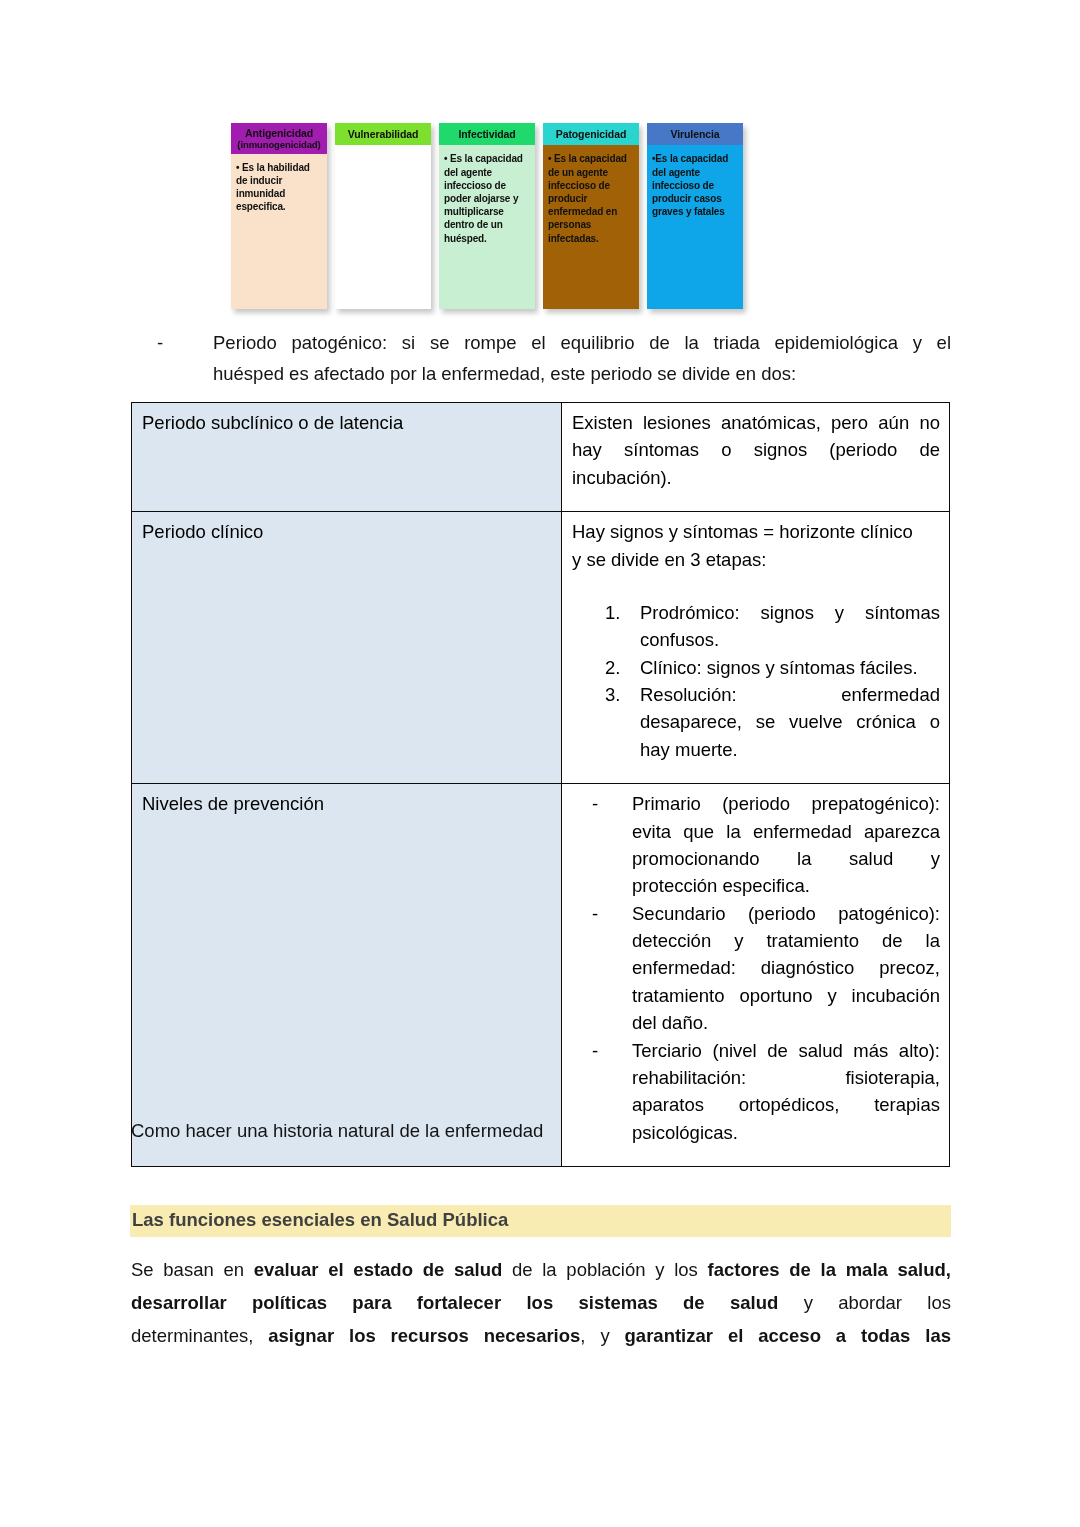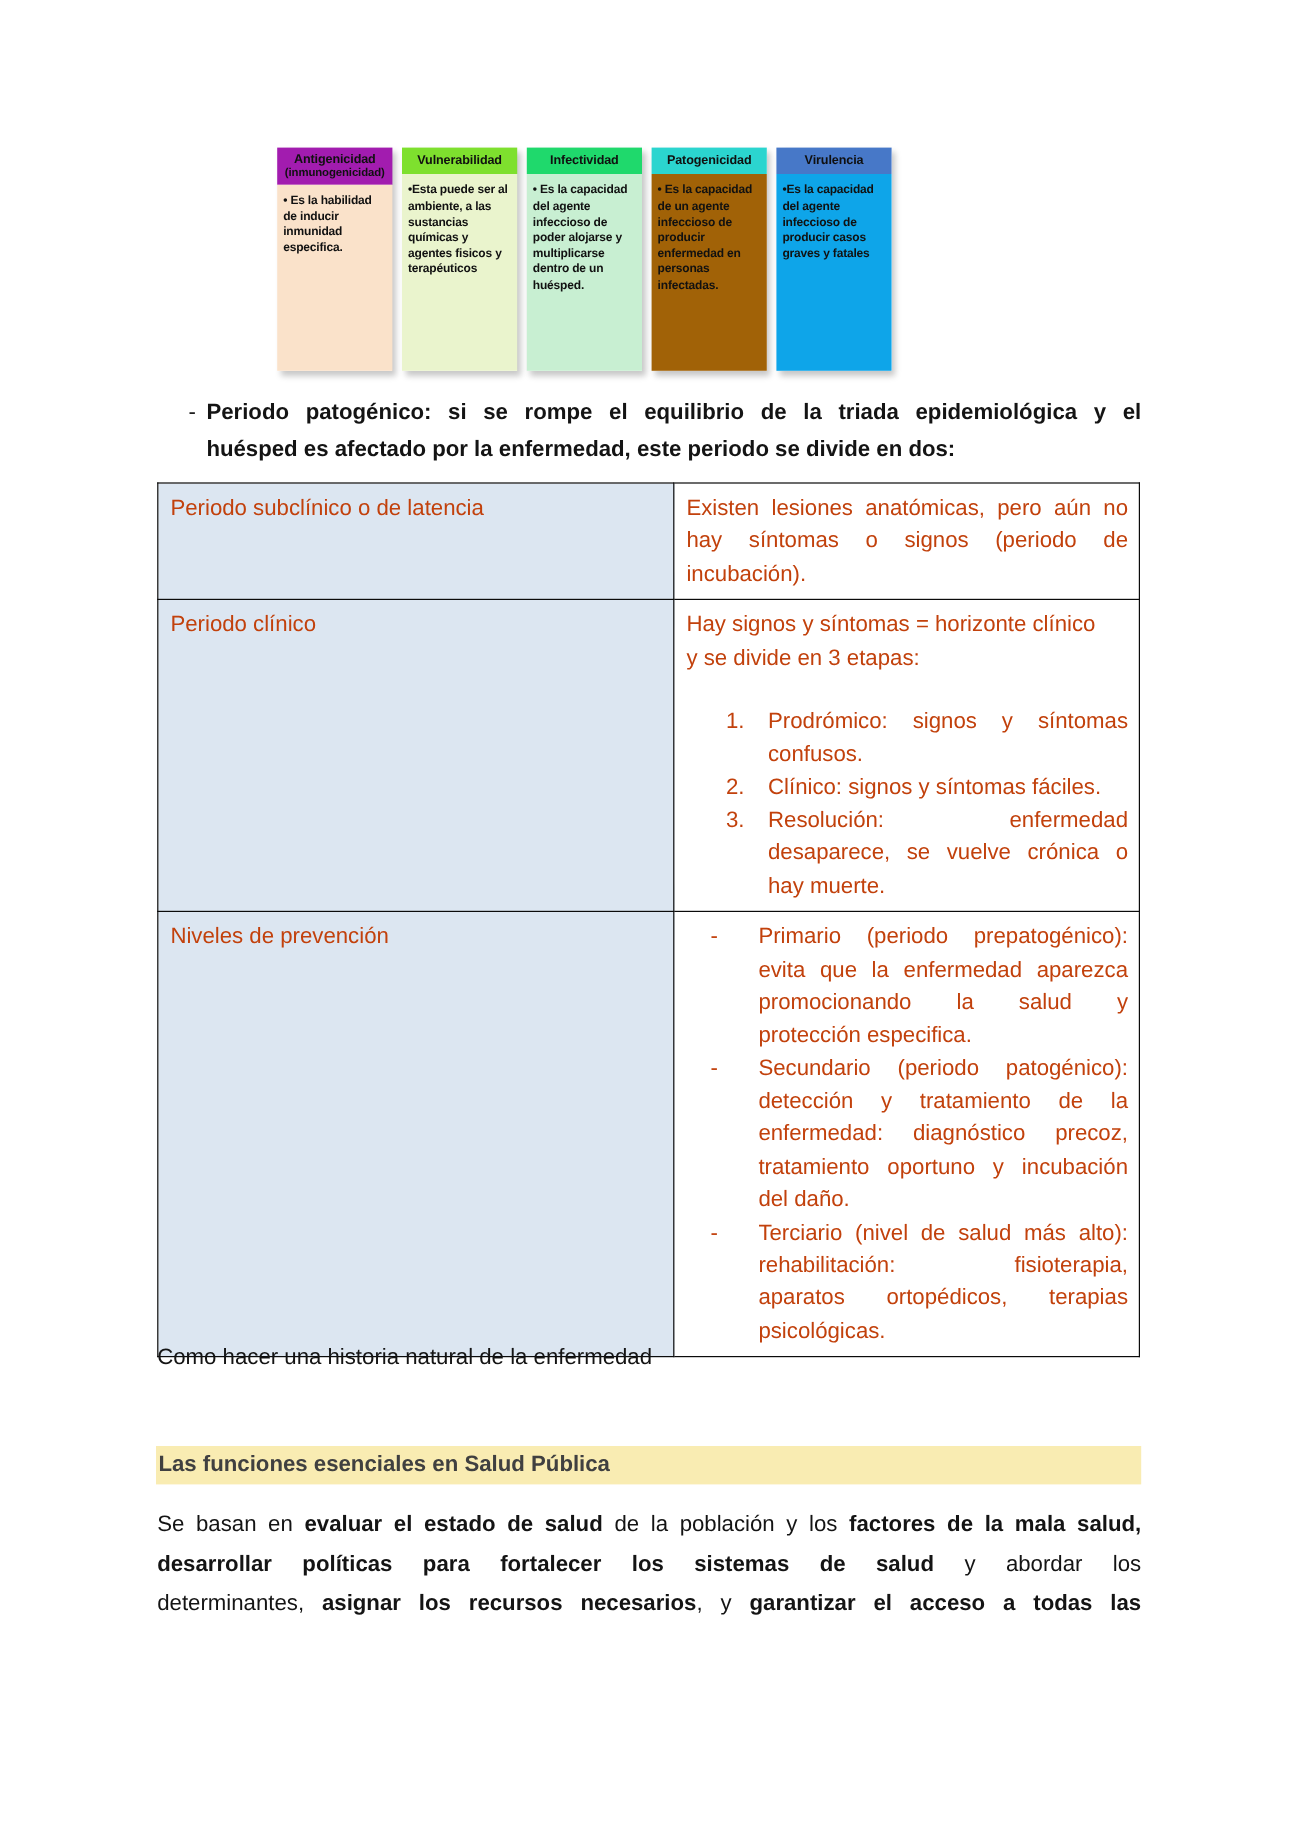--- a/index.html
+++ b/index.html
@@ -67,41 +67,40 @@
     font-size: 18.5px;
     line-height: 1.66;
     color: #141414;
   }
   .para-dash .dash-col {
     position: absolute;
     left: 26px;
     top: 0;
   }
   .para-dash .dash-txt {
-    margin-left: 41px;
+    margin-left: 82px;
     text-align: justify;
-    font-weight: bold;
   }
 
   
   .tbl {
     position: absolute;
     left: 131px;
     top: 402px;
     width: 819px;
     border-collapse: collapse;
     table-layout: fixed;
   }
   .tbl td {
     border: 1px solid #0b0b0b;
     vertical-align: top;
     font-size: 18.5px;
     line-height: 1.48;
-    color: #c2410c;
-    padding: 6px 9px 8px 10px;
+    color: #000000;
+    padding: 6px 9px 20px 10px;
   }
   .tbl td.left {
     width: 410px;
     background: #dce6f1;
   }
   .tbl td.right {
     background: #ffffff;
     border-radius: 25px;
   }
   .jline { text-align: justify; text-align-last: justify; display: block; }
@@ -186,21 +185,20 @@
   <div class="card c1">
     <div class="card-head" style="background:#a21caf">
       <span>Antigenicidad</span>
       <span class="sub">(inmunogenicidad)</span>
     </div>
     <div class="card-body" style="background:#fae2ca">• Es la habilidad de inducir inmunidad especifica.</div>
   </div>
 
   <div class="card c2">
     <div class="card-head" style="background:#7ee02e">Vulnerabilidad</div>
-    <div class="card-body" style="background:#eaf4cd">•Esta puede ser al ambiente, a las sustancias químicas y agentes fisicos y terapéuticos</div>
   </div>
 
   <div class="card c3">
     <div class="card-head" style="background:#1fd96c">Infectividad</div>
     <div class="card-body" style="background:#c8efd2">• Es la capacidad del agente infeccioso de poder alojarse y multiplicarse dentro de un huésped.</div>
   </div>
 
   <div class="card c4">
     <div class="card-head" style="background:#2bd5cf">Patogenicidad</div>
     <div class="card-body" style="background:#a16207">• Es la capacidad de un agente infeccioso de producir enfermedad en personas infectadas.</div>

